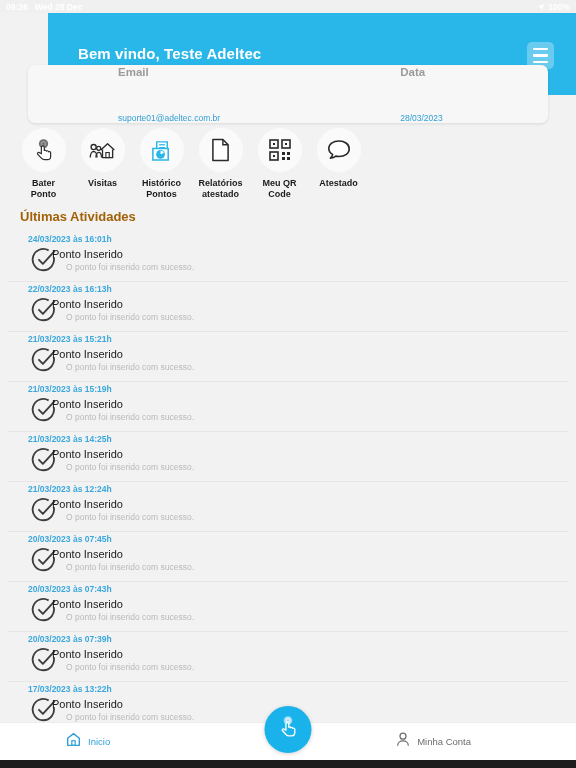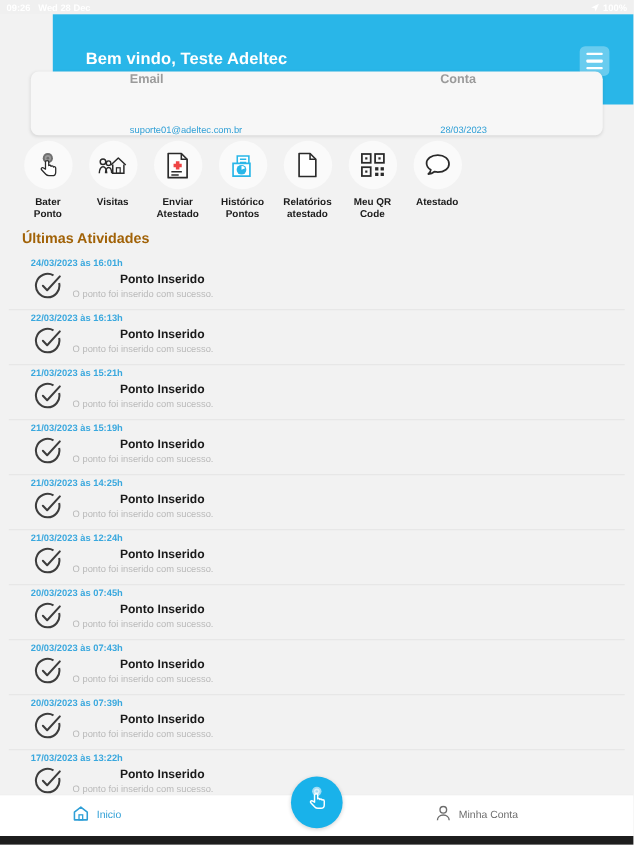--- a/index.html
+++ b/index.html
@@ -102,22 +102,22 @@
   .activity:last-child { border-bottom: 1px solid #e6e6e6; }
   .act-date {
     position: absolute; left: 20px; top: 2px;
     font-size: 8.5px; font-weight: bold; color: #3aa8de;
   }
   .act-check {
     position: absolute; left: 23px; top: 15px;
     width: 26px; height: 26px;
   }
   .act-title {
-    position: absolute; left: 62px; top: 16px;
-    font-size: 11px; font-weight: bold; color: #1a1a1a; padding-left: 39px;
+    position: absolute; left: 44px; top: 16px;
+    font-size: 11px; font-weight: normal; color: #1a1a1a;
   }
   .act-sub {
     position: absolute; left: 58px; top: 30px;
     font-size: 8.5px; color: #b9b9b9;
   }
 
   
   .bottomnav {
     position: absolute; left: 0; bottom: 8px;
     width: 576px; height: 38px;
@@ -176,21 +176,21 @@
         <span></span>
     </div>
   </div>
 
   <div class="info-card">
     <div class="info-col email">
       <div class="info-label">Email</div>
       <div class="info-value">suporte01@adeltec.com.br</div>
     </div>
     <div class="info-col data">
-      <div class="info-label">Conta</div>
+      <div class="info-label">Data</div>
       <div class="info-value">28/03/2023</div>
     </div>
   </div>
 
   <div class="actions">
 
 
     <div class="action">
       <div class="action-ico">
         <svg width="25" height="25" viewBox="0 0 28 28">
@@ -215,34 +215,20 @@
           <path d="M1.5 22 c0 -4.5 2 -7.2 4 -7.2 s4 2.7 4 7.2" fill="none" stroke="#2a2a2a" stroke-width="1.6"></path>
           <circle cx="11.5" cy="11" r="2.4" fill="none" stroke="#2a2a2a" stroke-width="1.5"></circle>
           <path d="M8.2 22 c0 -4 1.5 -6.3 3.3 -6.3 s3.3 2.3 3.3 6.3" fill="none" stroke="#2a2a2a" stroke-width="1.5"></path>
         </svg>
       </div>
       <div class="action-label">
         <span>Visitas</span>
       </div>
     </div>
 
-    <div class="action">
-      <div class="action-ico">
-        <svg width="21" height="25" viewBox="0 0 22 26">
-          <path d="M2 1.5 h12.5 L20 7 v17.5 H2 Z" fill="#ffffff" stroke="#2a2a2a" stroke-width="1.6" stroke-linejoin="round"></path>
-          <path d="M14.5 1.5 V7 H20" fill="none" stroke="#2a2a2a" stroke-width="1.5"></path>
-          <path d="M9.3 9 h3.4 v2.2 h2.2 v3.4 h-2.2 v2.2 h-3.4 v-2.2 h-2.2 v-3.4 h2.2 z" fill="#ef4444"></path>
-          <line x1="5" y1="19" x2="15" y2="19" stroke="#2a2a2a" stroke-width="1.4"></line>
-          <line x1="5" y1="22" x2="12" y2="22" stroke="#2a2a2a" stroke-width="1.4"></line>
-        </svg>
-      </div>
-      <div class="action-label">
-        <span>Enviar</span><br><span>Atestado</span>
-      </div>
-    </div>
 
     <div class="action">
       <div class="action-ico">
         <svg width="23" height="25" viewBox="0 0 24 26">
           <path d="M7 4 h11 v10 h-11 z" fill="#ffffff" stroke="#29b6e8" stroke-width="1.5"></path>
           <line x1="9.5" y1="7" x2="15.5" y2="7" stroke="#29b6e8" stroke-width="1.3"></line>
           <line x1="9.5" y1="10" x2="15.5" y2="10" stroke="#29b6e8" stroke-width="1.3"></line>
           <path d="M3 11 h16 v12 h-16 z" fill="#ffffff" stroke="#29b6e8" stroke-width="1.6"></path>
           <circle cx="11" cy="17" r="4.6" fill="#29b6e8"></circle>
           <path d="M11 17 V13.2 A3.8 3.8 0 0 1 14.5 15.6 Z" fill="#ffffff"></path>

